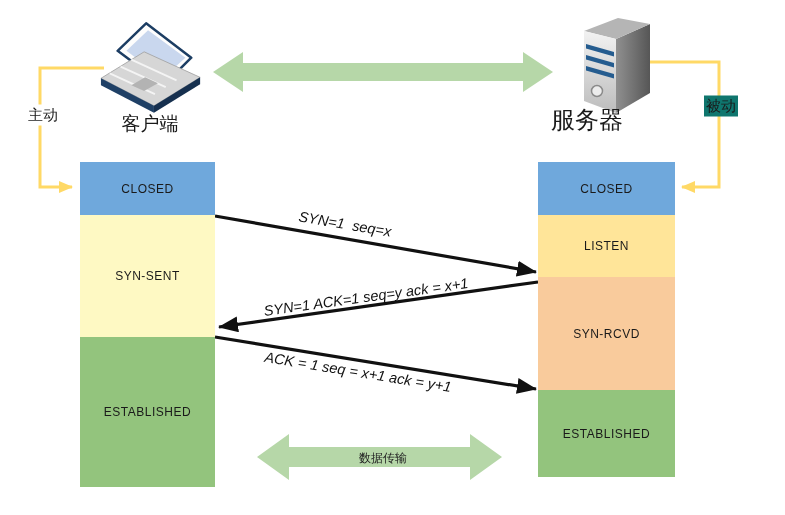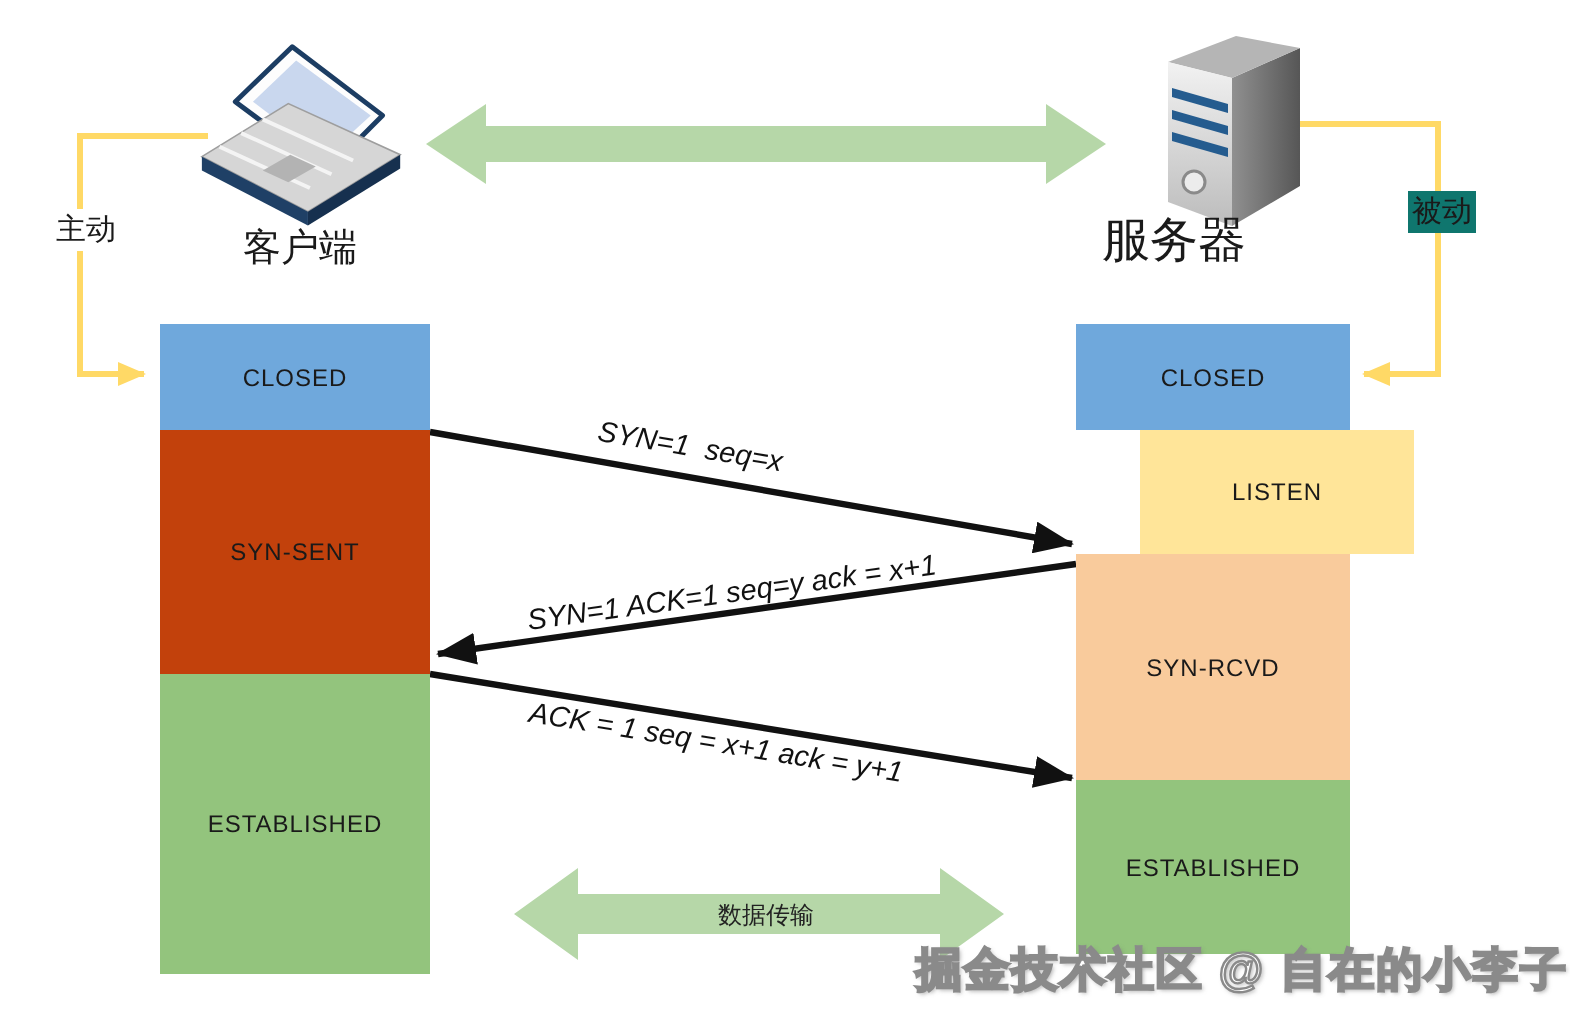--- a/index.html
+++ b/index.html
@@ -28,21 +28,21 @@
     color: #1a1a1a;
     font-size: 12px;
     letter-spacing: 0.5px;
   }
   .col-l { left: 80px;  width: 135px; }
   .col-r { left: 538px; width: 137px; }
   .l-closed { top: 162px; height: 53px; }
   .l-synsent { top: 215px; height: 122px; }
   .l-est { top: 337px; height: 150px; }
   .r-closed { top: 162px; height: 53px; }
-  .r-listen { top: 215px; height: 62px; margin-left: 32px; }
+  .r-listen { top: 215px; height: 62px; }
   .r-synrcvd { top: 277px; height: 113px; }
   .r-est { top: 390px; height: 87px; }
 
   .lbl {
     position: absolute;
     transform: translate(-50%, -50%);
     white-space: nowrap;
     color: #1a1a1a;
   }
   .lbl-client { left: 150px; top: 124px; font-size: 19px; }
@@ -135,21 +135,21 @@
   </svg>
 
   <div class="lbl lbl-client">客户端</div>
   <div class="lbl lbl-server">服务器</div>
   <div class="lbl lbl-active">主动</div>
   <div class="lbl lbl-passive">被动</div>
 
   <div class="state-box col-l l-closed" style="background: rgb(111, 168, 220);">
     <span>CLOSED</span>
   </div>
-  <div class="state-box col-l l-synsent" style="background: #c2410c; text-align: center;">
+  <div class="state-box col-l l-synsent" style="background: #fef9c3; text-align: center;">
     <span>SYN-SENT</span>
   </div>
   <div class="state-box col-l l-est" style="background: rgb(147, 196, 125);">
     <span>ESTABLISHED</span>
   </div>
 
   <div class="state-box col-r r-closed" style="background: rgb(111, 168, 220);">
     <span>CLOSED</span>
   </div>
   <div class="state-box col-r r-listen" style="background: rgb(255, 229, 153);">
@@ -161,15 +161,14 @@
   <div class="state-box col-r r-est" style="background: rgb(147, 196, 125);">
     <span>ESTABLISHED</span>
   </div>
 
   <div class="msg msg-1">SYN=1  seq=x</div>
   <div class="msg msg-2">SYN=1 ACK=1 seq=y ack = x+1</div>
   <div class="msg msg-3">ACK = 1 seq = x+1 ack = y+1</div>
 
   <div class="lbl lbl-data">数据传输</div>
 
-  <div class="watermark">掘金技术社区 @ 自在的小李子</div>
 
 </div>
 
 </body></html>

